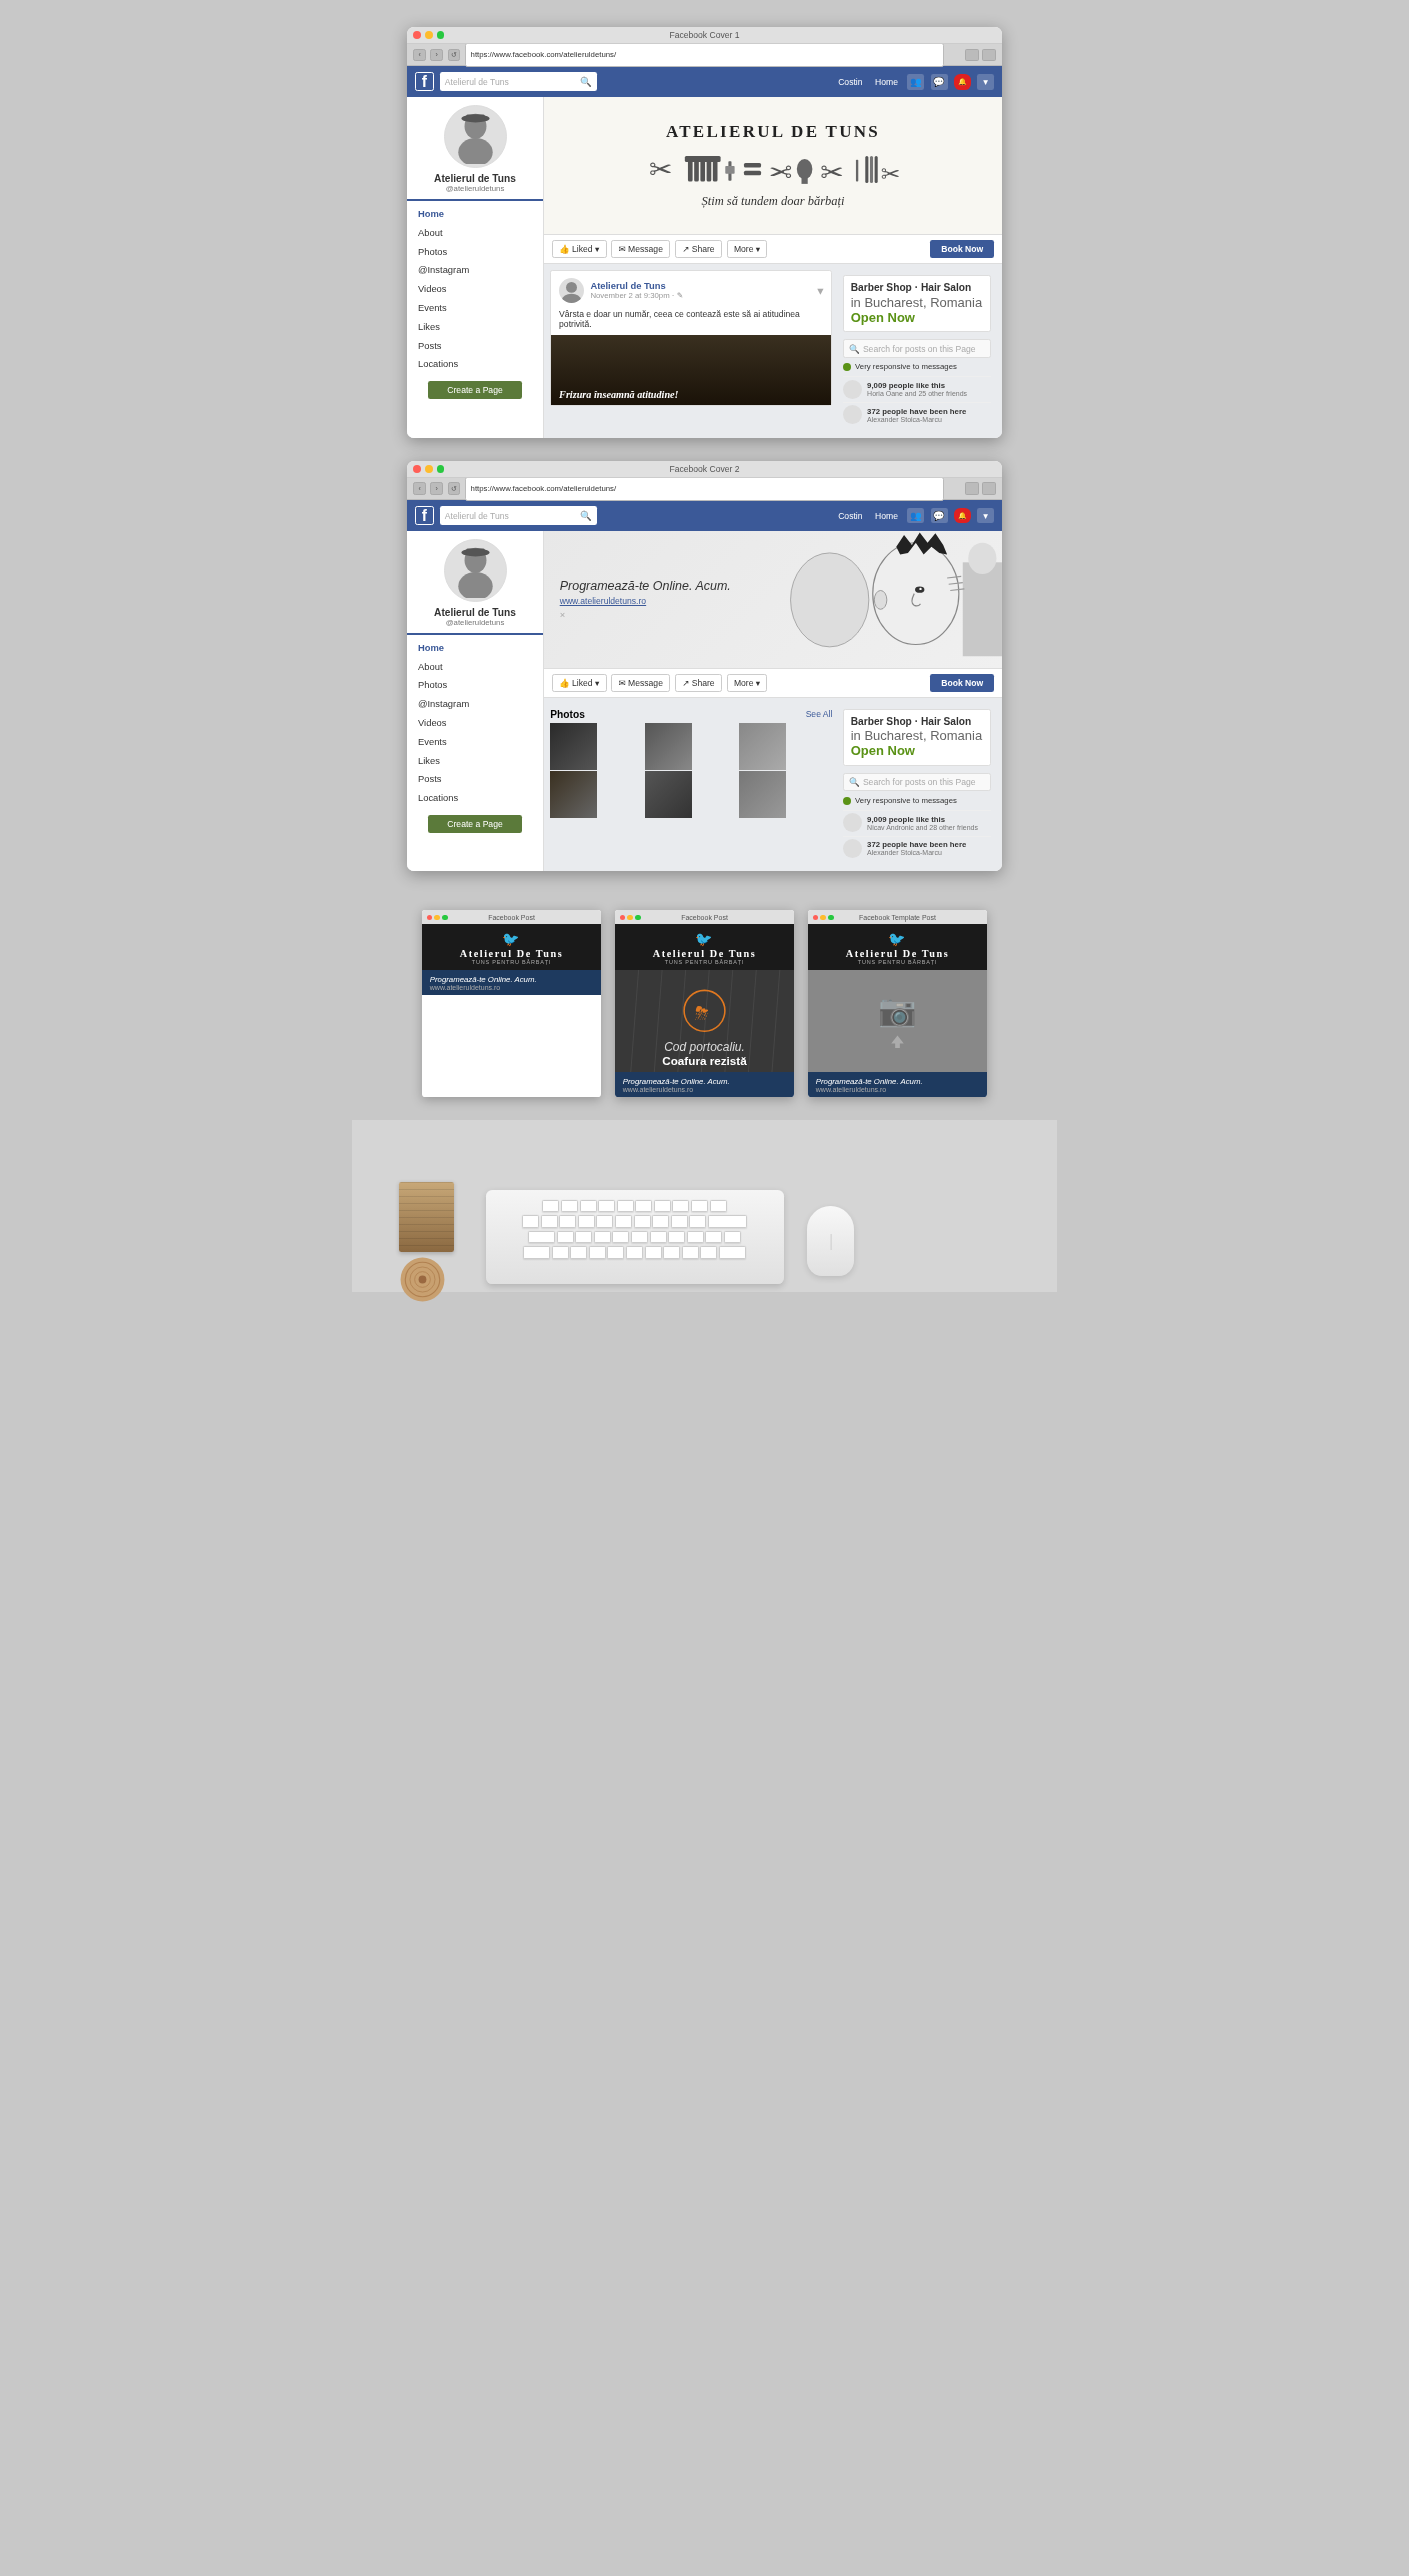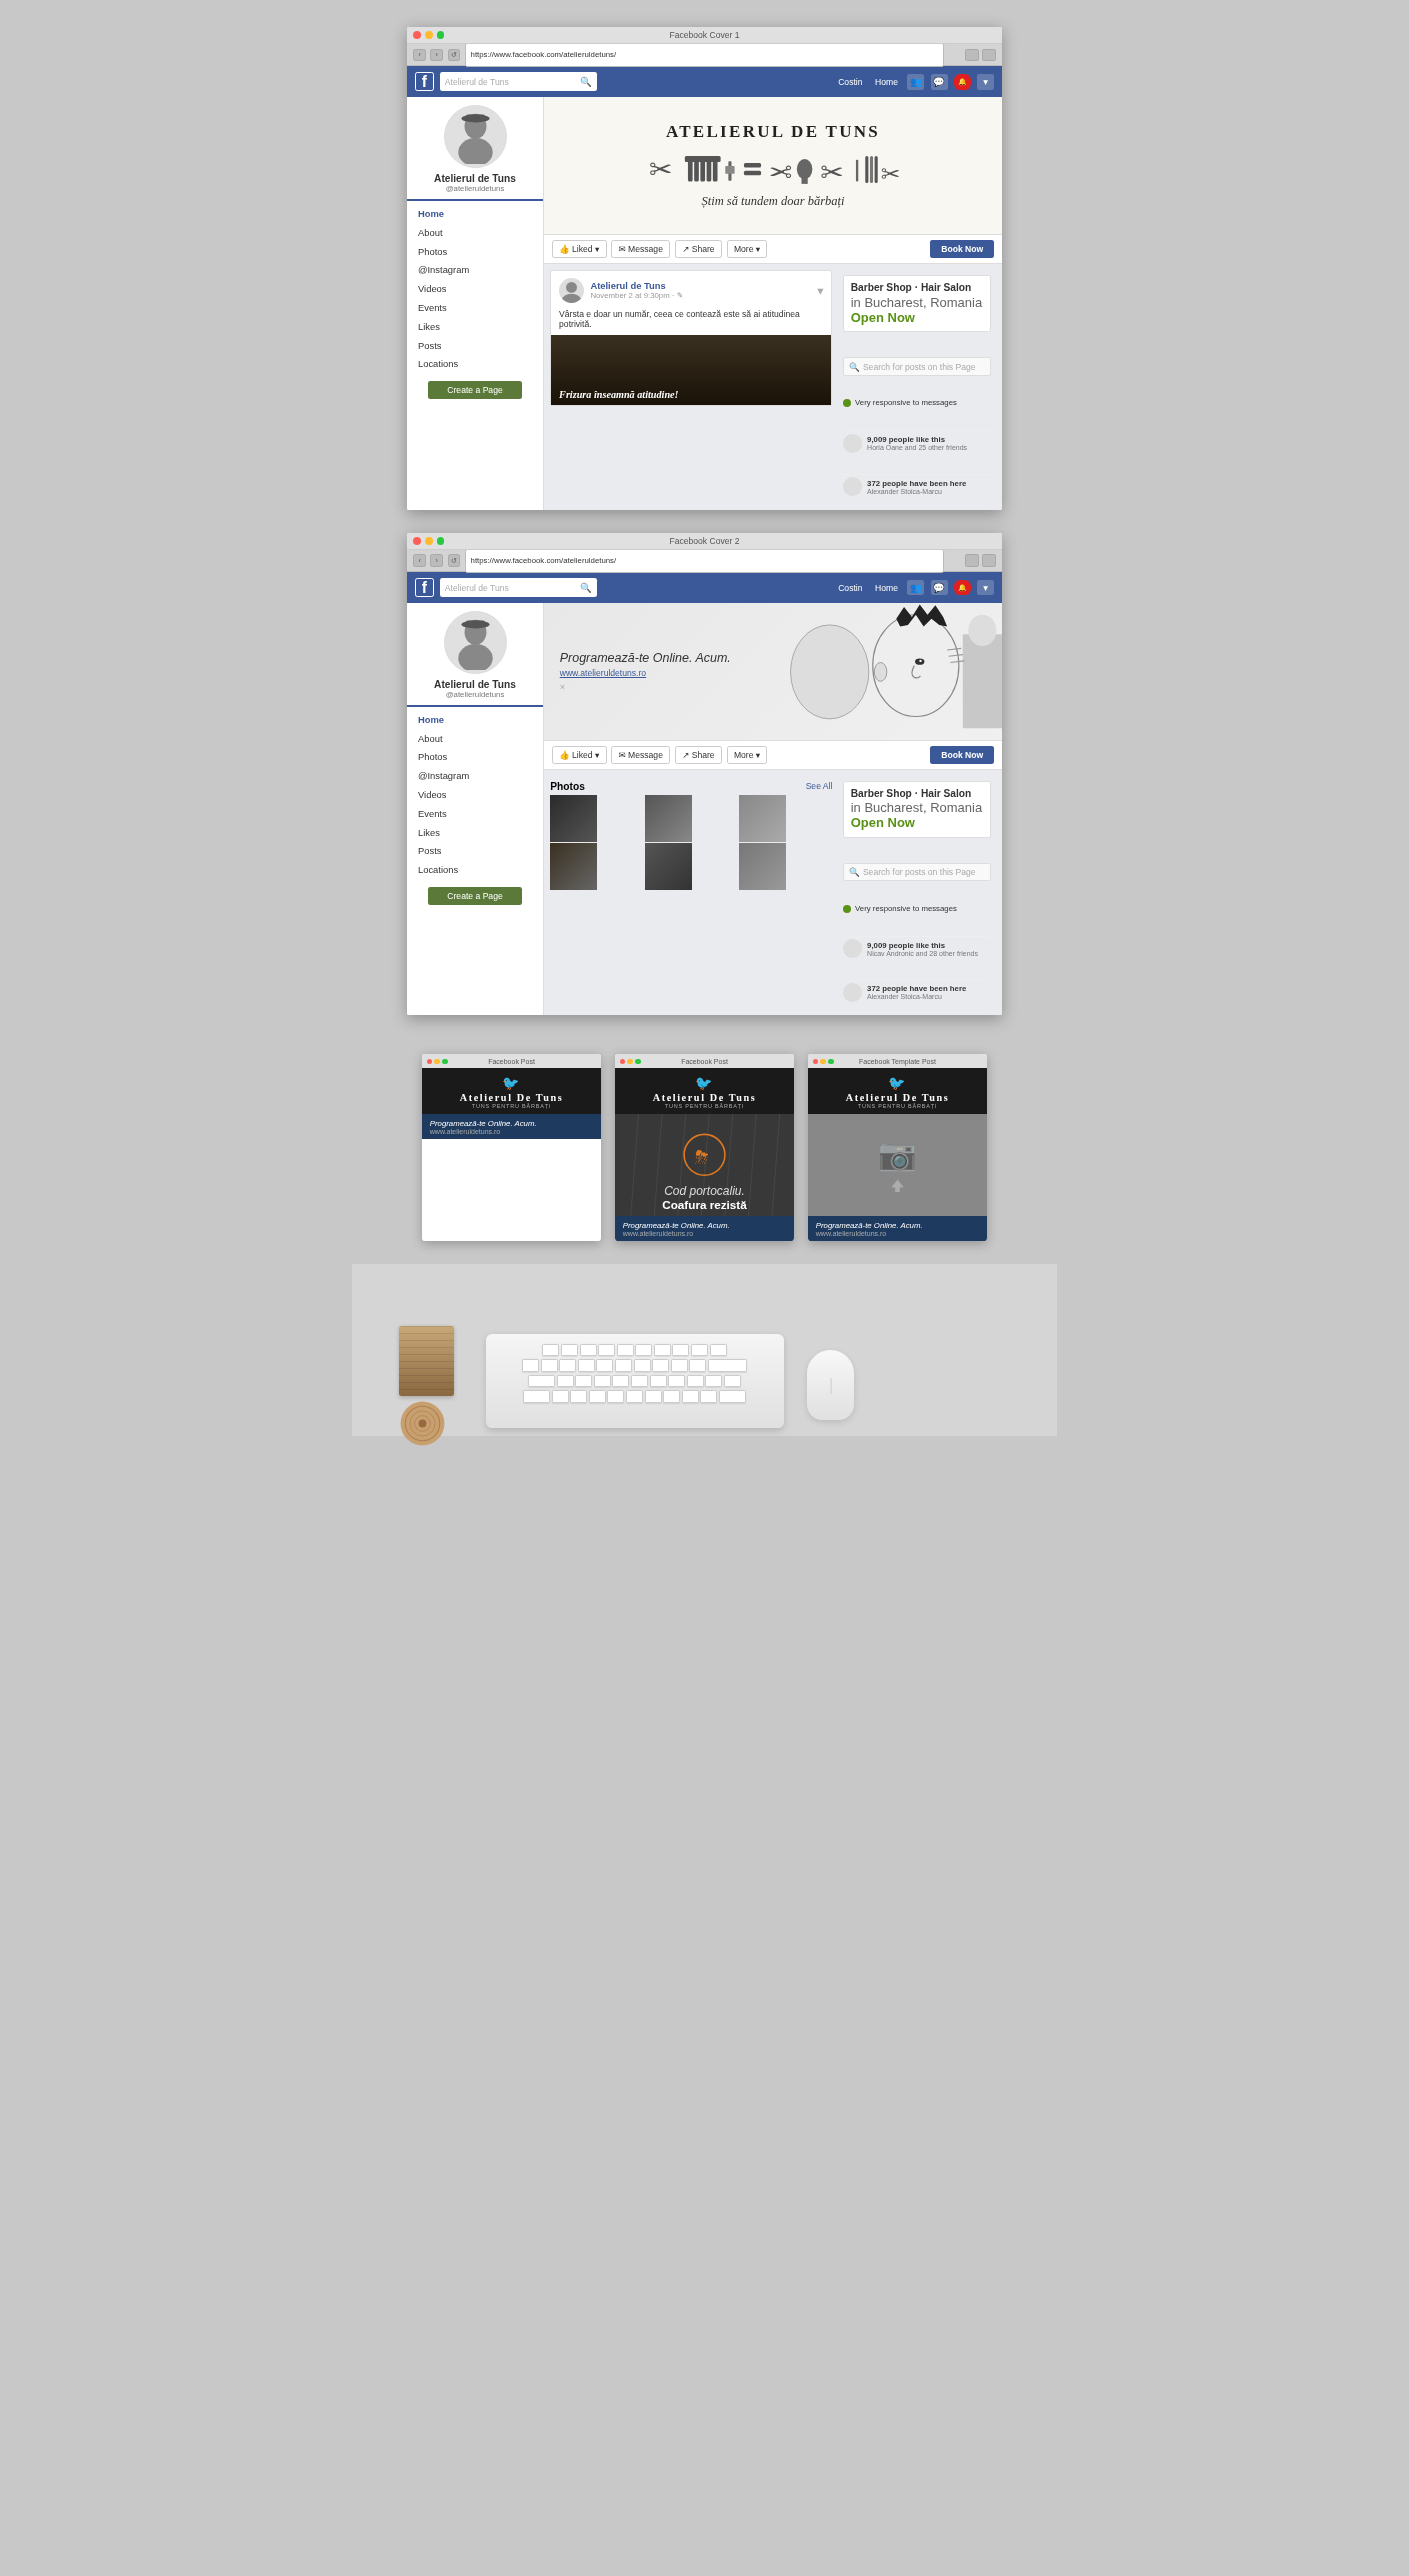--- a/index.html
+++ b/index.html
@@ -11,21 +11,21 @@
       display: flex;
       flex-direction: column;
       align-items: center;
       padding: 15.7px 0 31px 0;
       gap: 0;
     }
 
     
     .browser-window {
       width: 595px;
-      border-radius: 2px;
+      border-radius: 7px;
       overflow: hidden;
       box-shadow: 0 3.1px 15.7px rgba(0,0,0,0.3);
       background: #fff;
       margin-bottom: 23.5px;
     }
     .browser-titlebar {
       background: #e0e0e0;
       height: 17px;
       display: flex;
       align-items: center;
@@ -639,21 +639,21 @@
       display: flex;
       width: 100%;
     }
 
     .fb-right-panel {
       width: 157px;
       flex-shrink: 0;
       padding: 4.7px;
       display: flex;
       flex-direction: column;
-      gap: 19px;
+      gap: 1px;
     }
 
   </style>
 </head>
 <body>
 
 <div class="main-wrapper">
 
   <div class="browser-window" style="margin-top:11.7px;">
     <div class="browser-titlebar">

